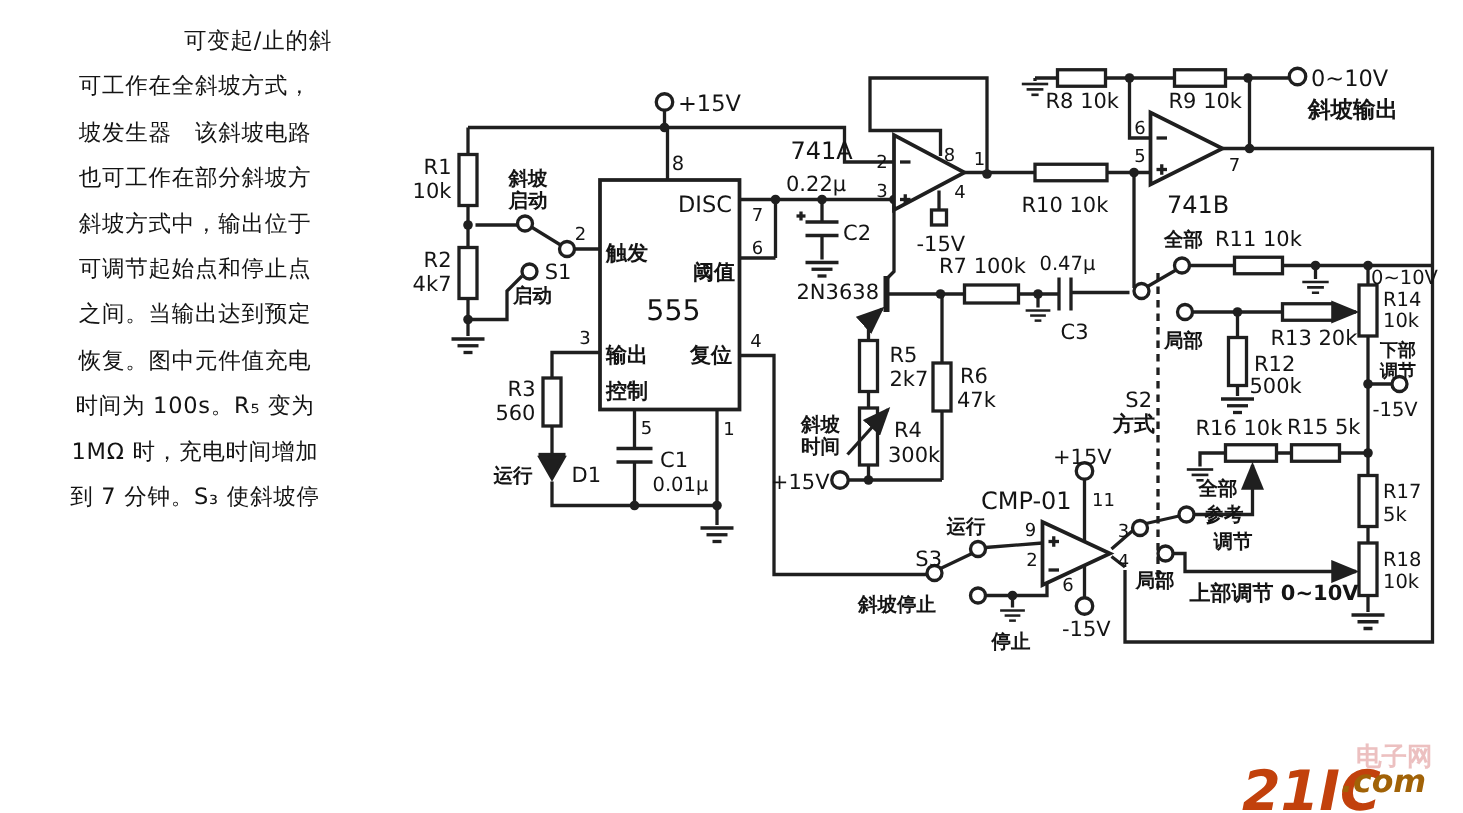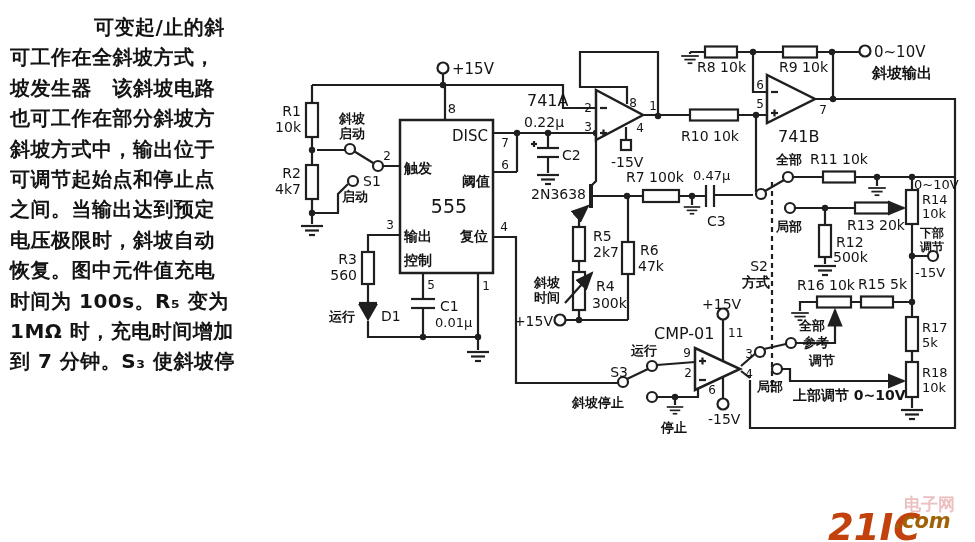--- a/index.html
+++ b/index.html
@@ -1,19 +1,19 @@
 <!DOCTYPE html>
 <html><head>
 <meta charset="utf-8">
 <style>
   html,body{margin:0;padding:0;}
   body{width:975px;height:542px;background:#ffffff;position:relative;overflow:hidden;
        font-family:"DejaVu Sans",sans-serif;}
   .desc{position:absolute;left:10px;top:12px;width:240px;color:#141414;
-        font-weight:bold;font-size:20px;}
+        font-weight:normal;font-size:15px;text-align:center;}
   .desc .line{height:30.4px;line-height:30.4px;white-space:nowrap;letter-spacing:0.5px;}
   .desc .first{padding-left:84px;}
   svg{position:absolute;left:0;top:0;}
   svg text{fill:#141414;font-family:"DejaVu Sans",sans-serif;}
   .wm{position:absolute;left:828px;top:482px;width:147px;height:56px;}
   .wm-big{position:absolute;left:0;top:24px;font-size:37px;font-weight:700;font-style:italic;
           color:#c2410c;letter-spacing:0;}
   .wm-site{position:absolute;left:76px;top:11px;font-size:17px;font-weight:700;color:#ecc0c0;}
   .wm-com{position:absolute;left:66px;top:27px;font-size:21px;font-weight:800;font-style:italic;color:#a16207;}
 </style>
@@ -21,21 +21,20 @@
 <body>
 
 <div class="desc">
   <div class="line first">可变起/止的斜</div>
   <div class="line">可工作在全斜坡方式，</div>
   <div class="line">坡发生器　该斜坡电路</div>
   <div class="line">也可工作在部分斜坡方</div>
   <div class="line">斜坡方式中，输出位于</div>
   <div class="line">可调节起始点和停止点</div>
   <div class="line">之间。当输出达到预定</div>
-  <div class="line">电压极限时，斜坡自动</div>
   <div class="line">恢复。图中元件值充电</div>
   <div class="line">时间为 100s。R₅ 变为</div>
   <div class="line">1MΩ 时，充电时间增加</div>
   <div class="line">到 7 分钟。S₃ 使斜坡停</div>
 </div>
 
 <svg width="975" height="542" viewBox="0 0 975 542">
   <defs>
     <marker id="arr" markerWidth="9" markerHeight="7" refX="7.5" refY="3.5" orient="auto">
       <polygon points="0,0 8.5,3.5 0,7" fill="#1f1f1f"></polygon>

